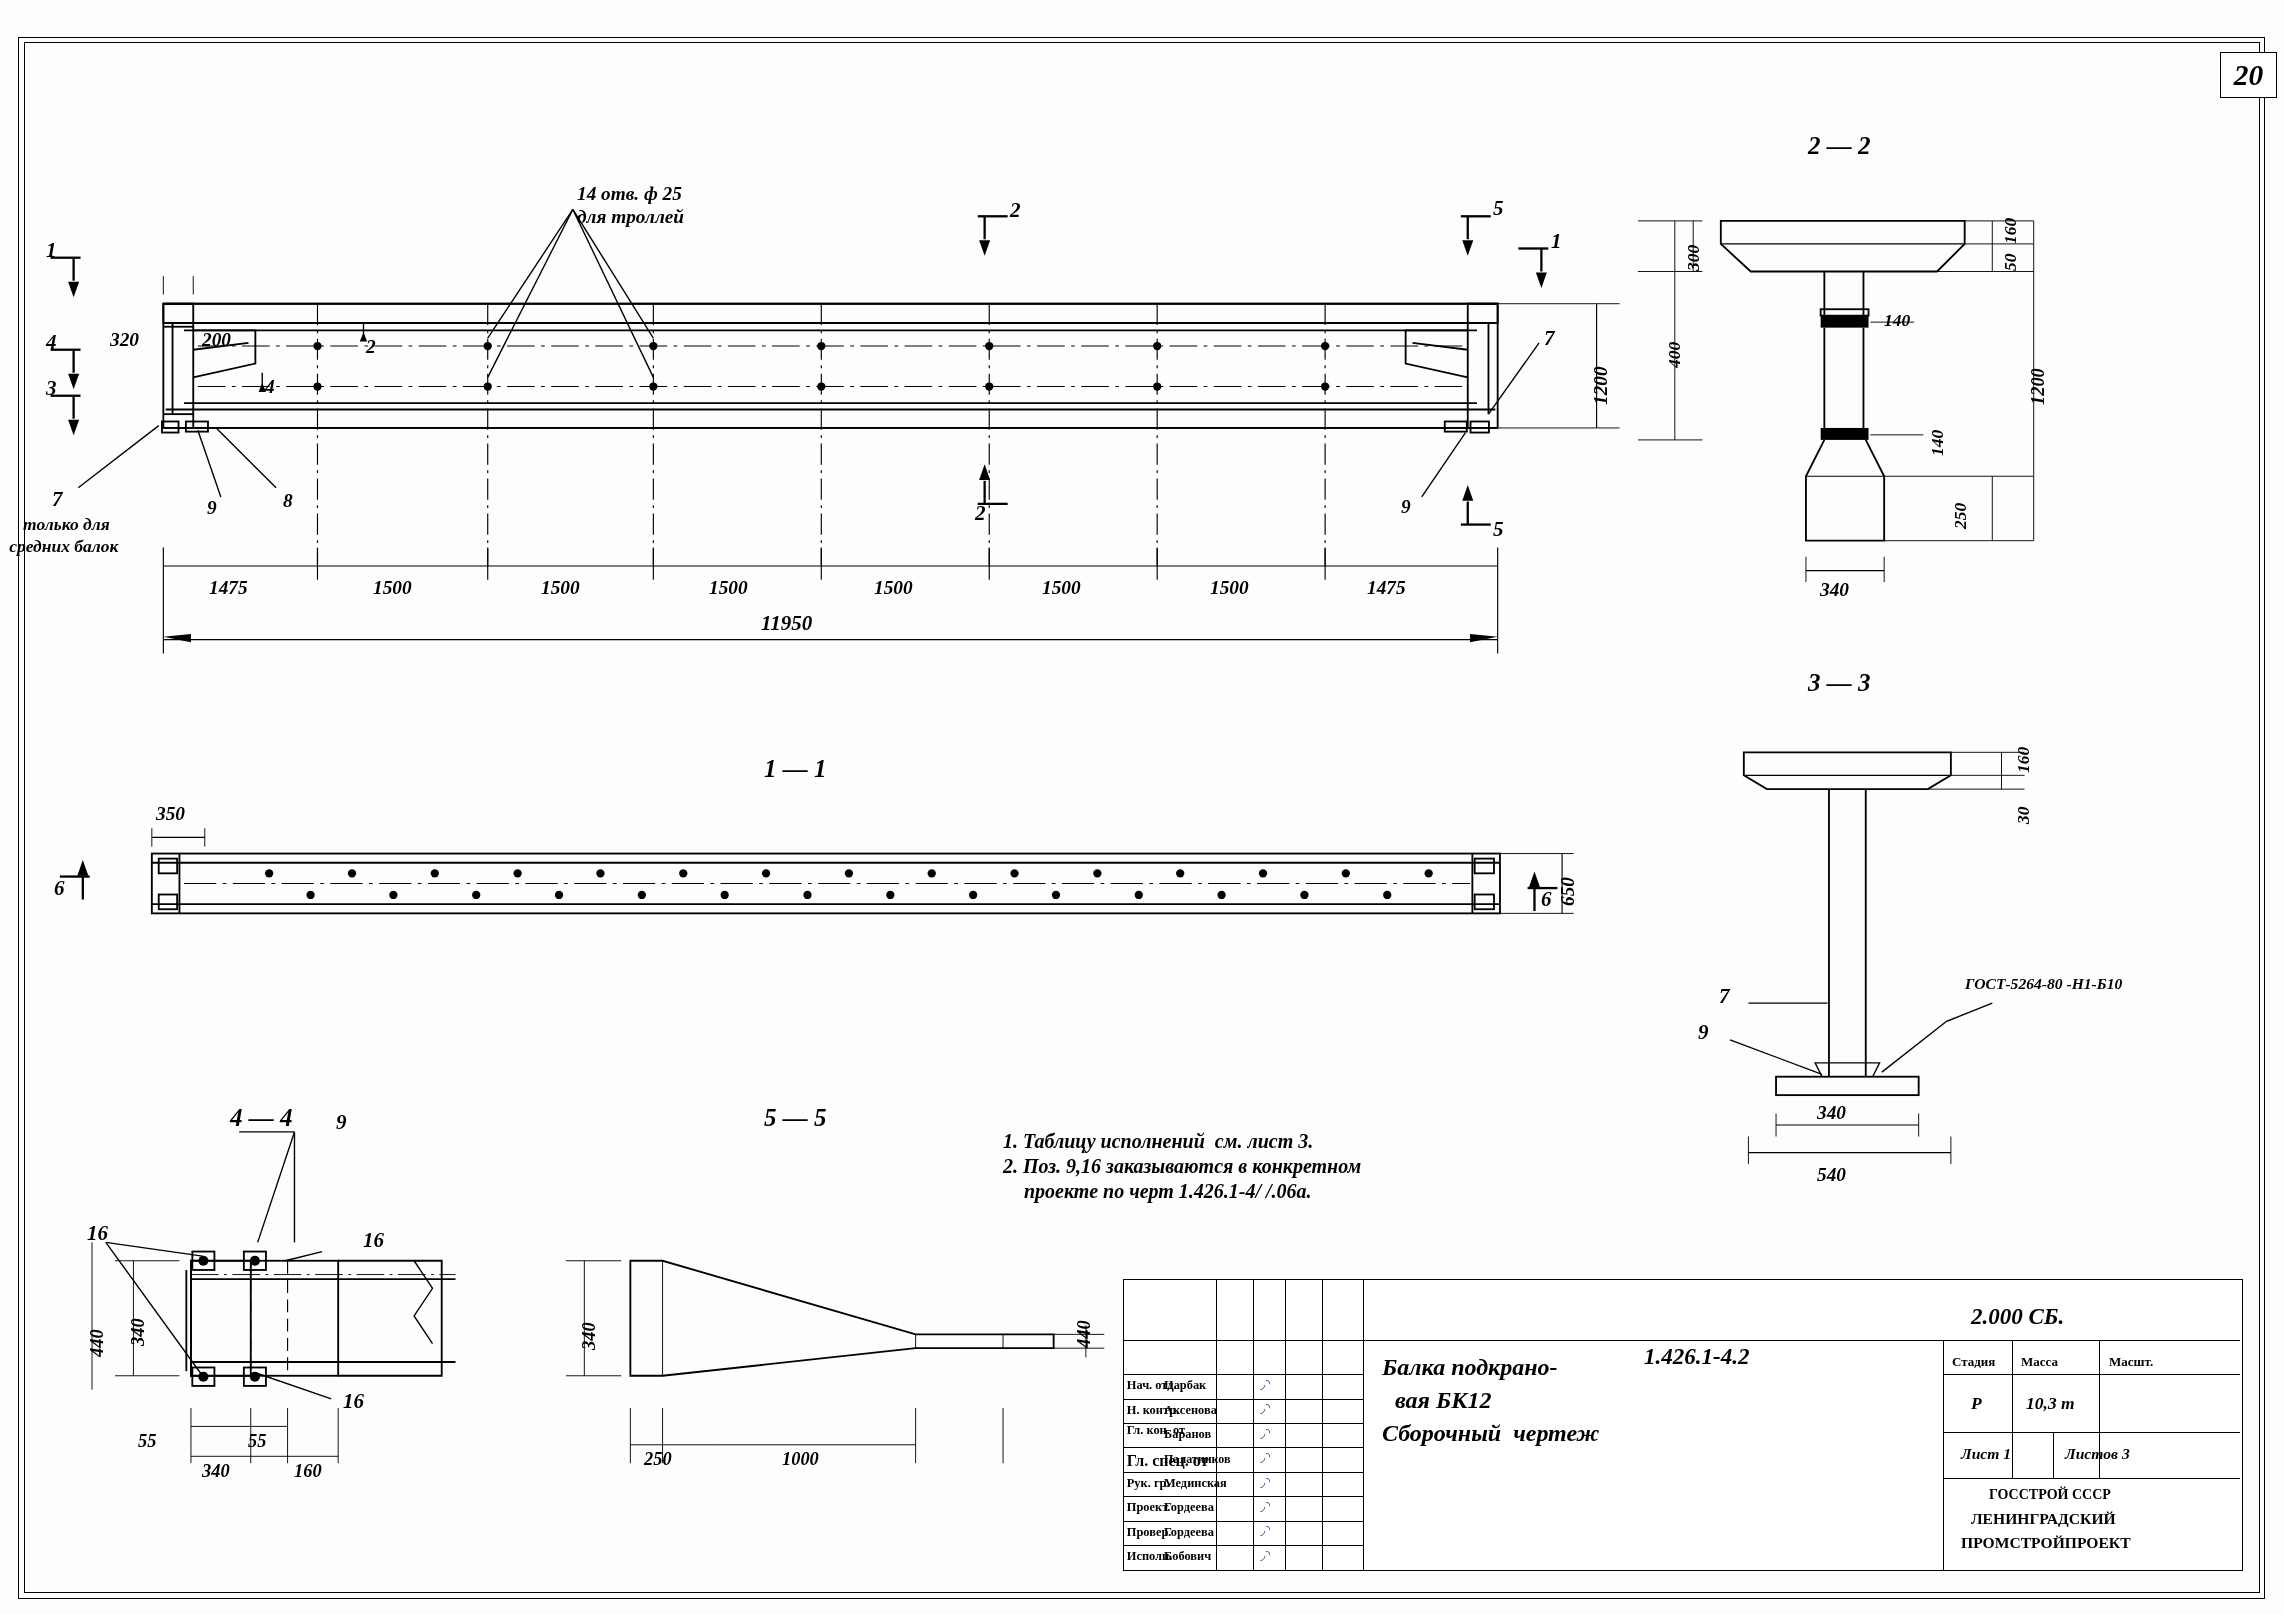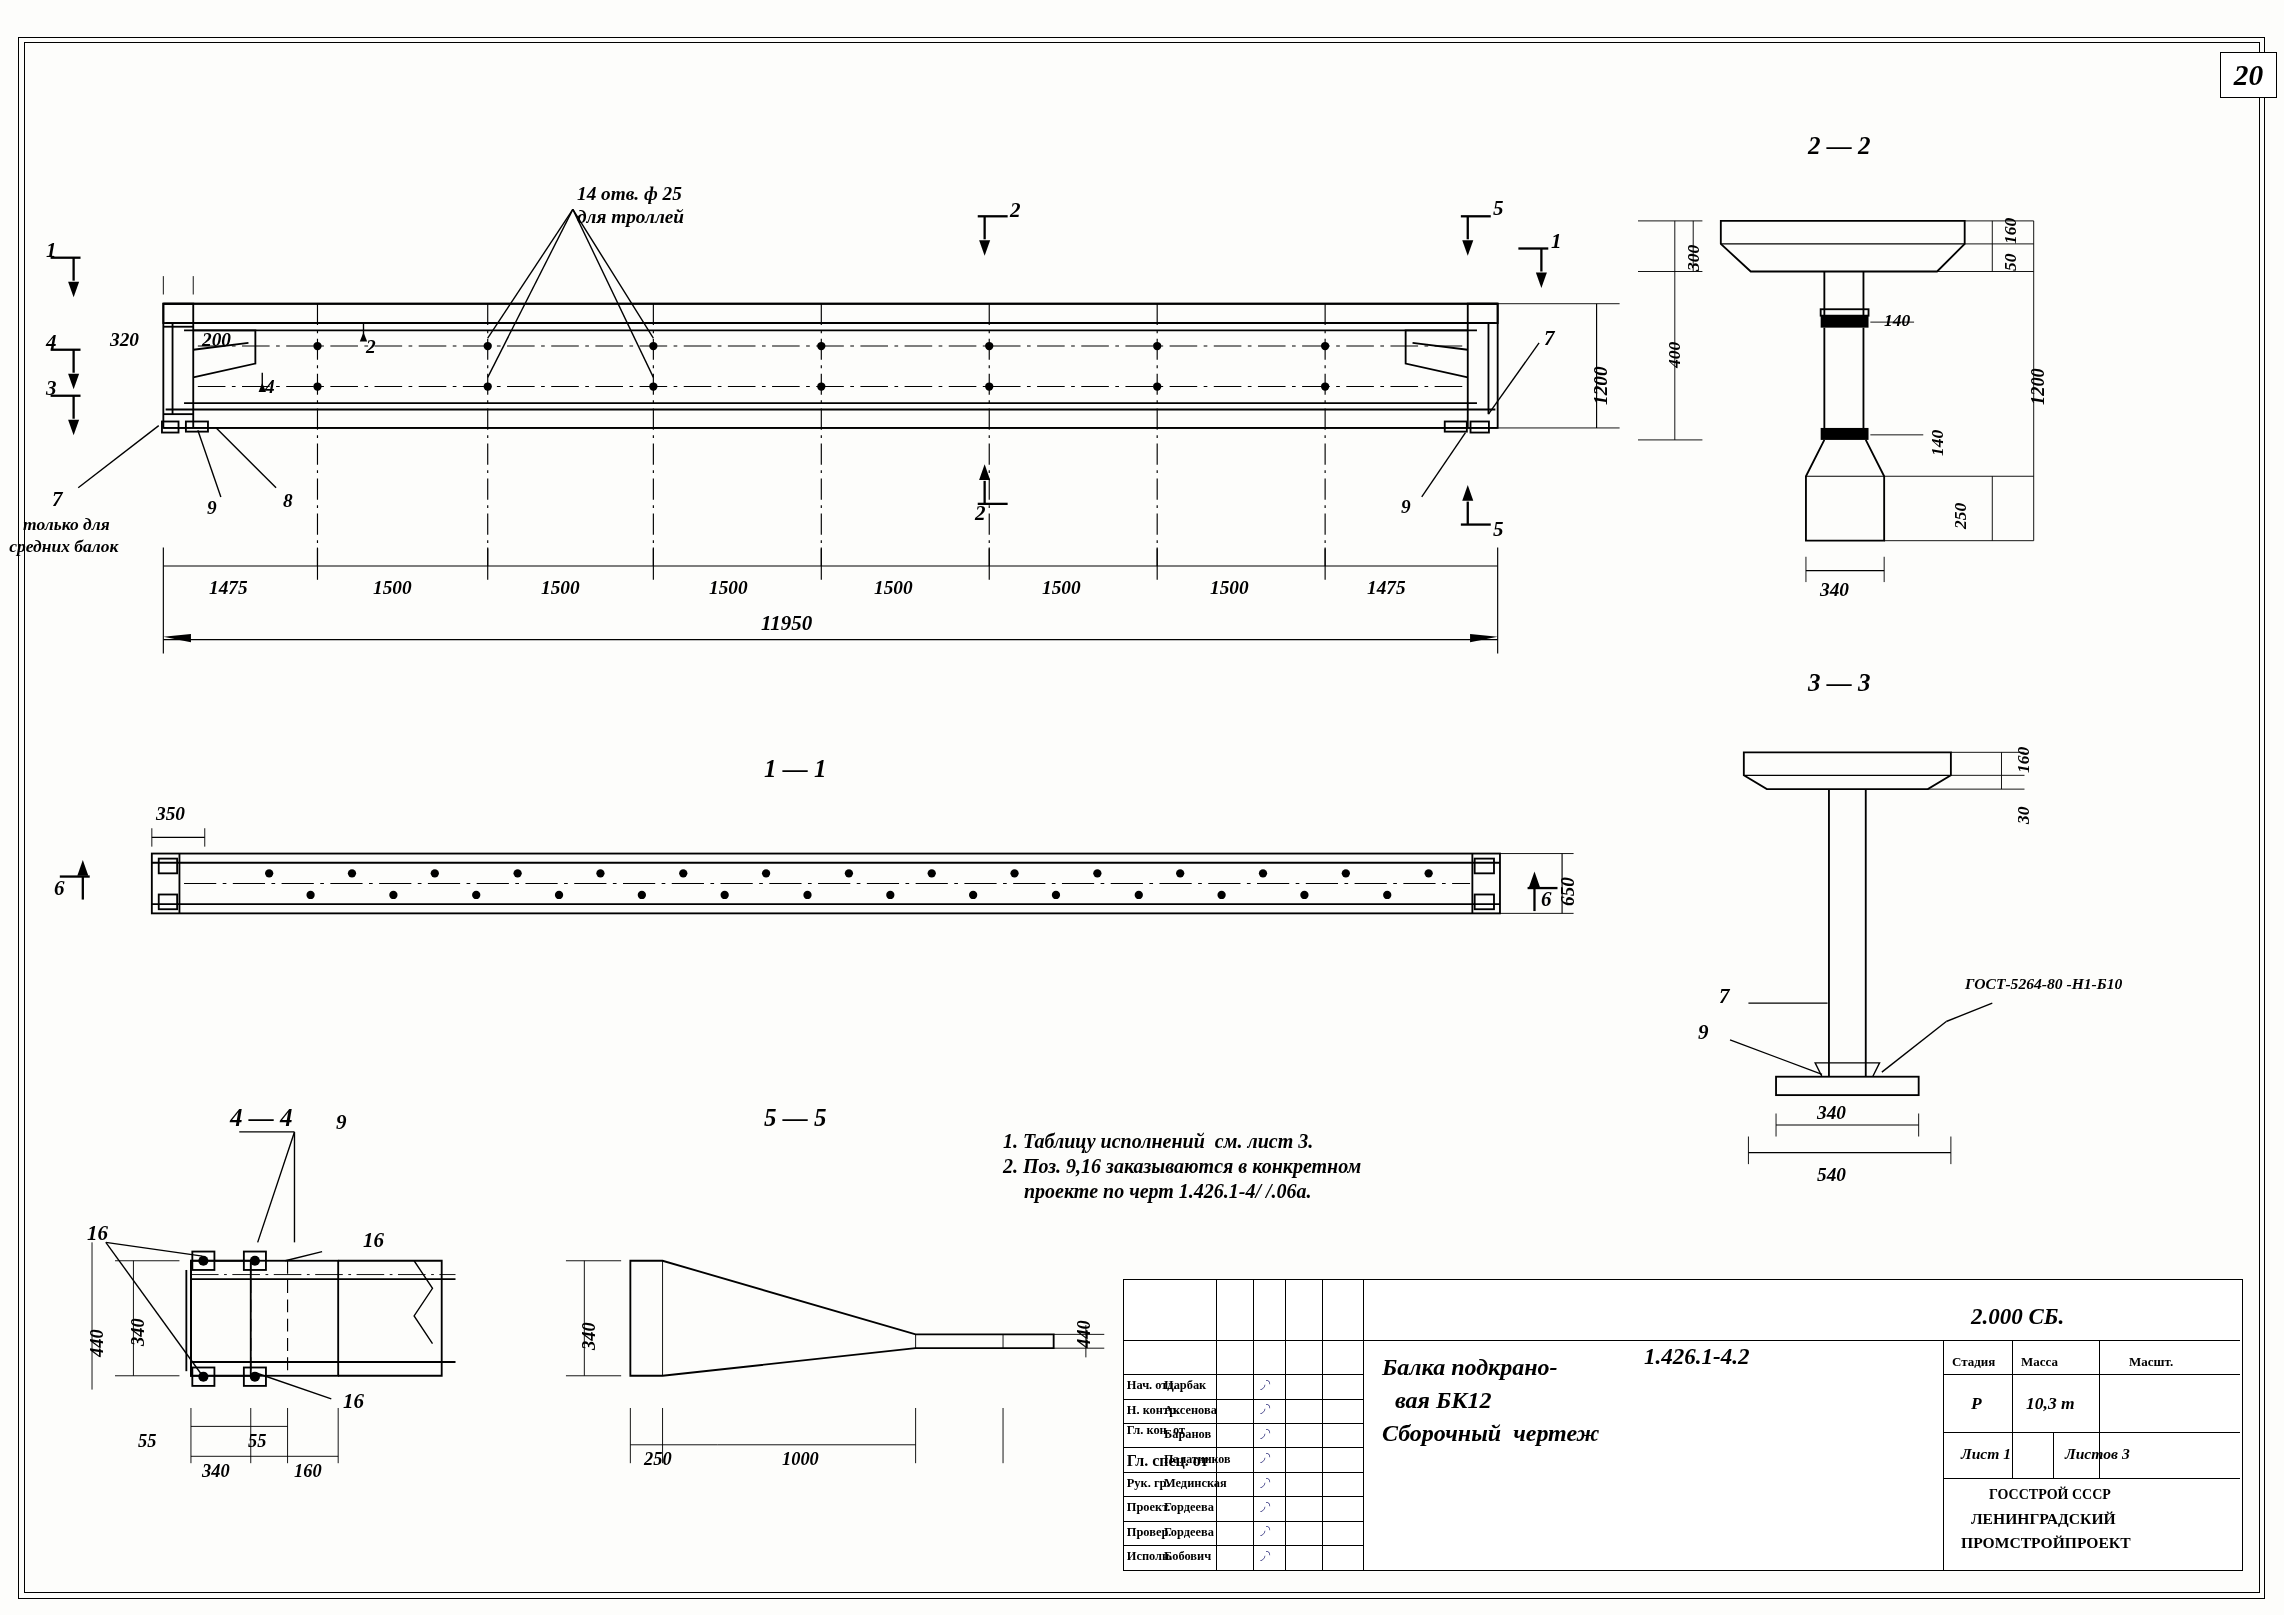--- a/index.html
+++ b/index.html
@@ -585,21 +585,21 @@
 
     <div class="tb-txt" style="left:520px; top:24px; font-size:23px; font-style:italic;margin-top:40px;">1.426.1-4.2</div>
     <div class="tb-txt" style="left:847px; top:24px; font-size:23px; font-style:italic;">2.000 СБ.</div>
 
     <div class="tb-txt" style="left:258px; top:74px; font-size:24px; font-style:italic;">Балка подкрано-</div>
     <div class="tb-txt" style="left:271px; top:107px; font-size:24px; font-style:italic;">вая БК12</div>
     <div class="tb-txt" style="left:258px; top:140px; font-size:24px; font-style:italic;">Сборочный  чертеж</div>
 
     <div class="tb-txt" style="left:828px; top:74px; font-size:13px;">Стадия</div>
     <div class="tb-txt" style="left:897px; top:74px; font-size:13px;">Масса</div>
-    <div class="tb-txt" style="left:985px; top:74px; font-size:13px;margin-left:20px;">Масшт.</div>
+    <div class="tb-txt" style="left:985px; top:74px; font-size:13px;">Масшт.</div>
     <div class="tb-txt" style="left:847px; top:113px; font-size:17.5px; font-style:italic;">Р</div>
     <div class="tb-txt" style="left:902px; top:113px; font-size:17.5px; font-style:italic;">10,3 т</div>
     <div class="tb-txt" style="left:1003px; top:113px; font-size:17.5px; font-style:italic;"></div>
 
     <div class="tb-txt" style="left:837px; top:165px; font-size:15.6px; font-style:italic;">Лист 1</div>
     <div class="tb-txt" style="left:941px; top:165px; font-size:15.6px; font-style:italic;">Листов 3</div>
 
     <div class="tb-txt" style="left:865px; top:207px; font-size:14px;">ГОССТРОЙ СССР</div>
     <div class="tb-txt" style="left:847px; top:230px; font-size:15.6px;">ЛЕНИНГРАДСКИЙ</div>
     <div class="tb-txt" style="left:837px; top:254px; font-size:15.6px;">ПРОМСТРОЙПРОЕКТ</div>

